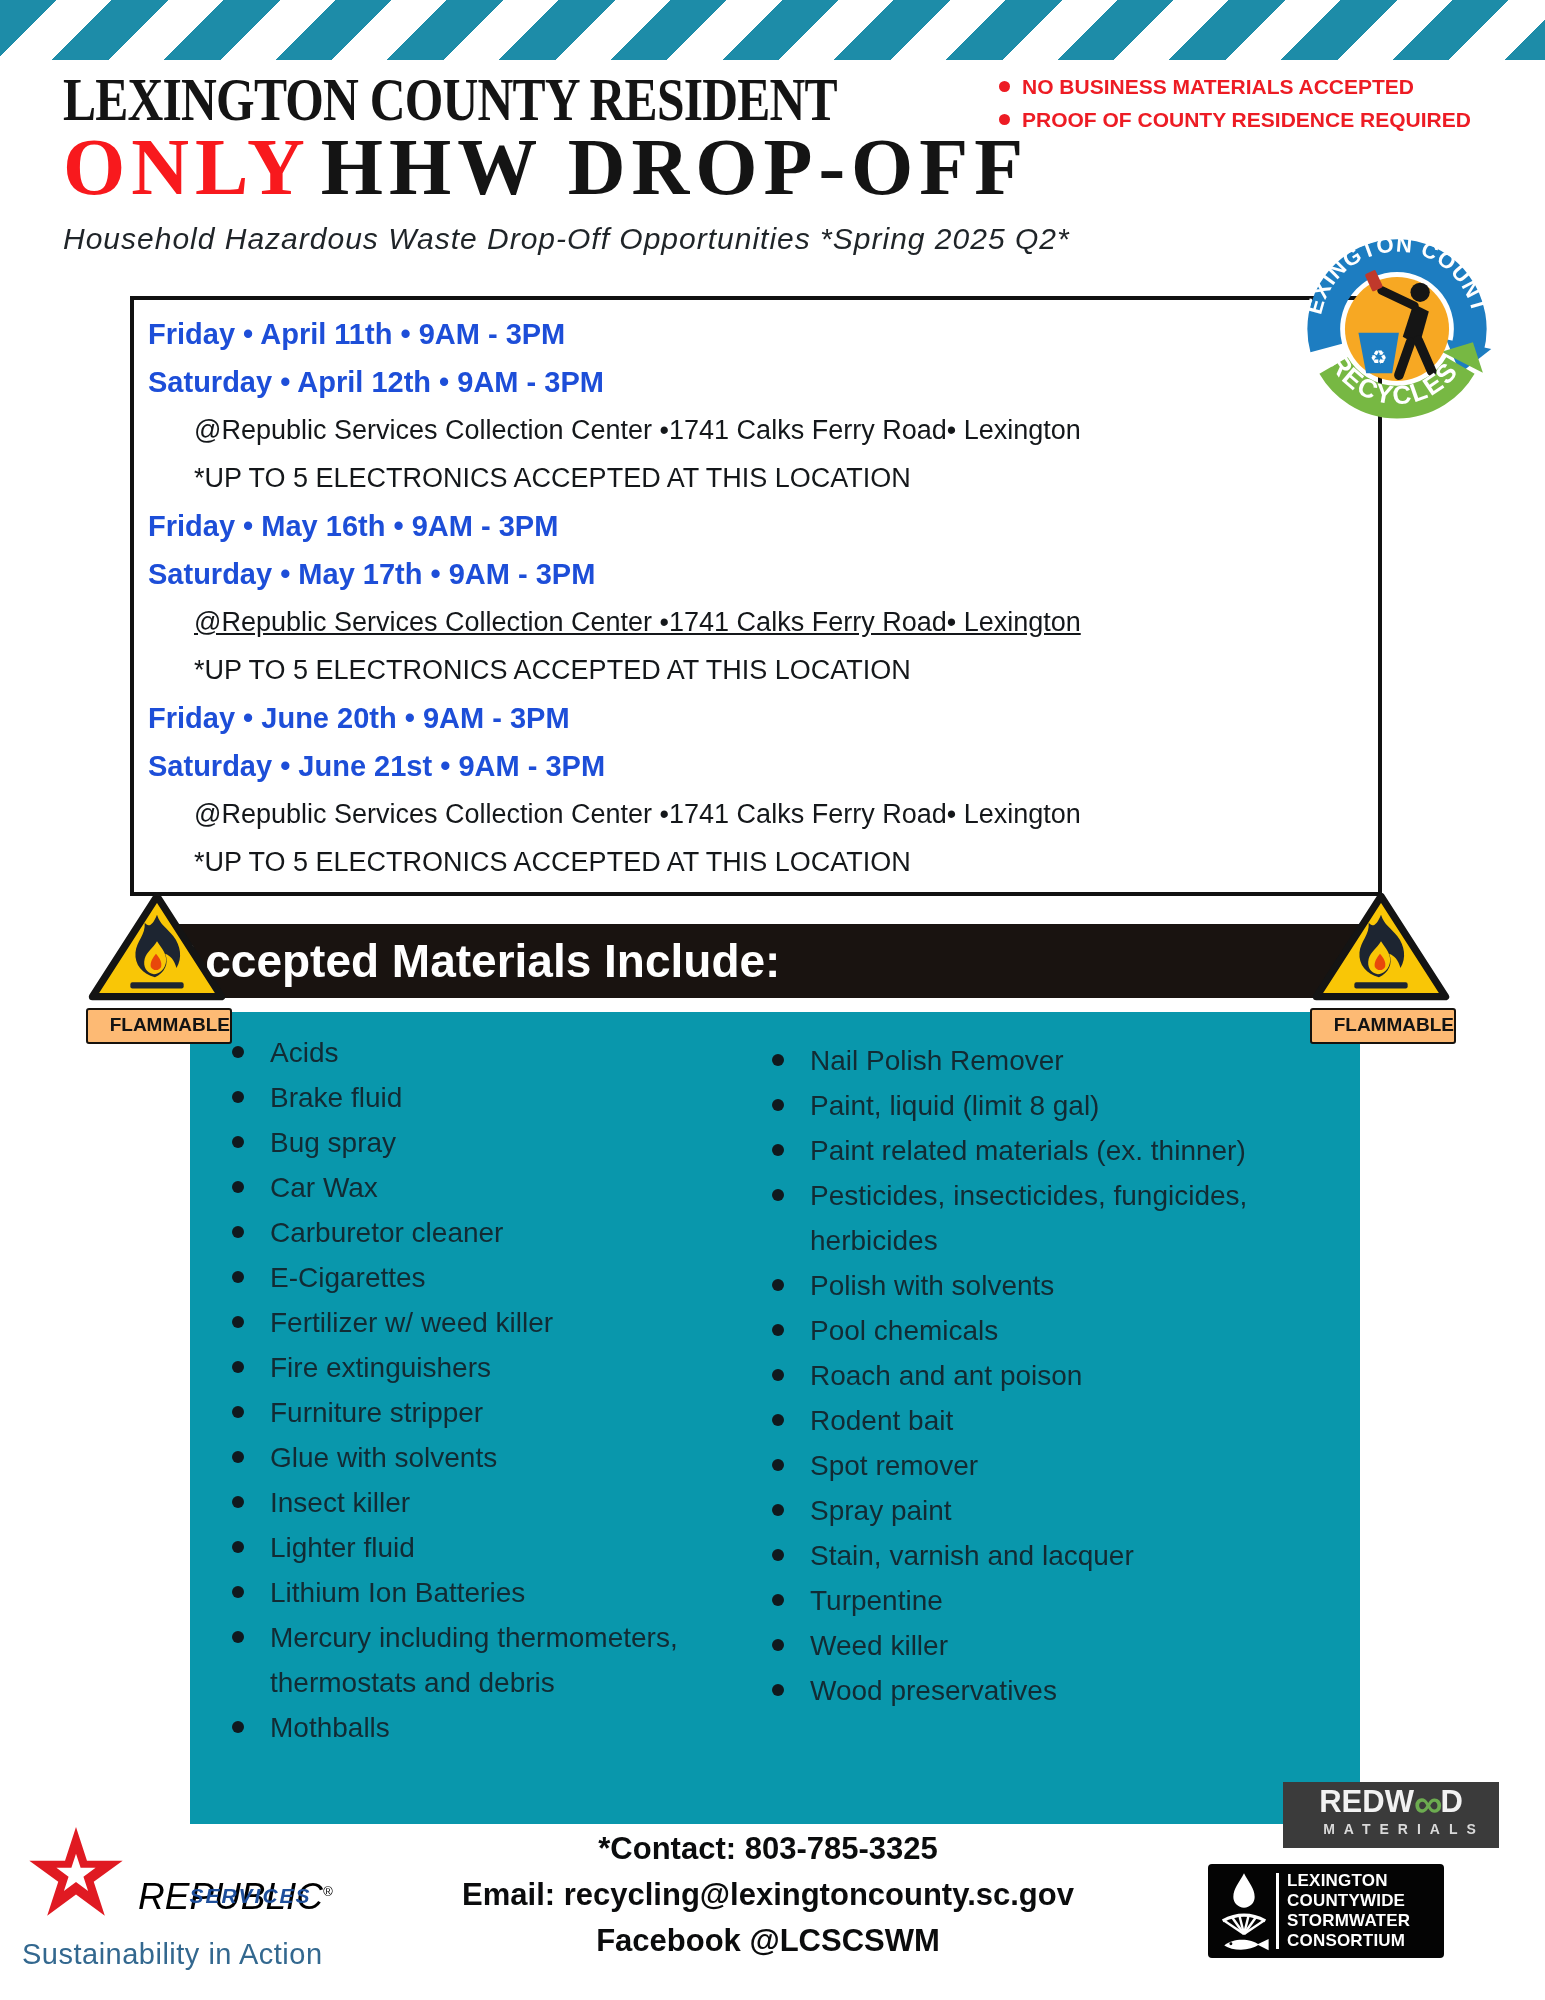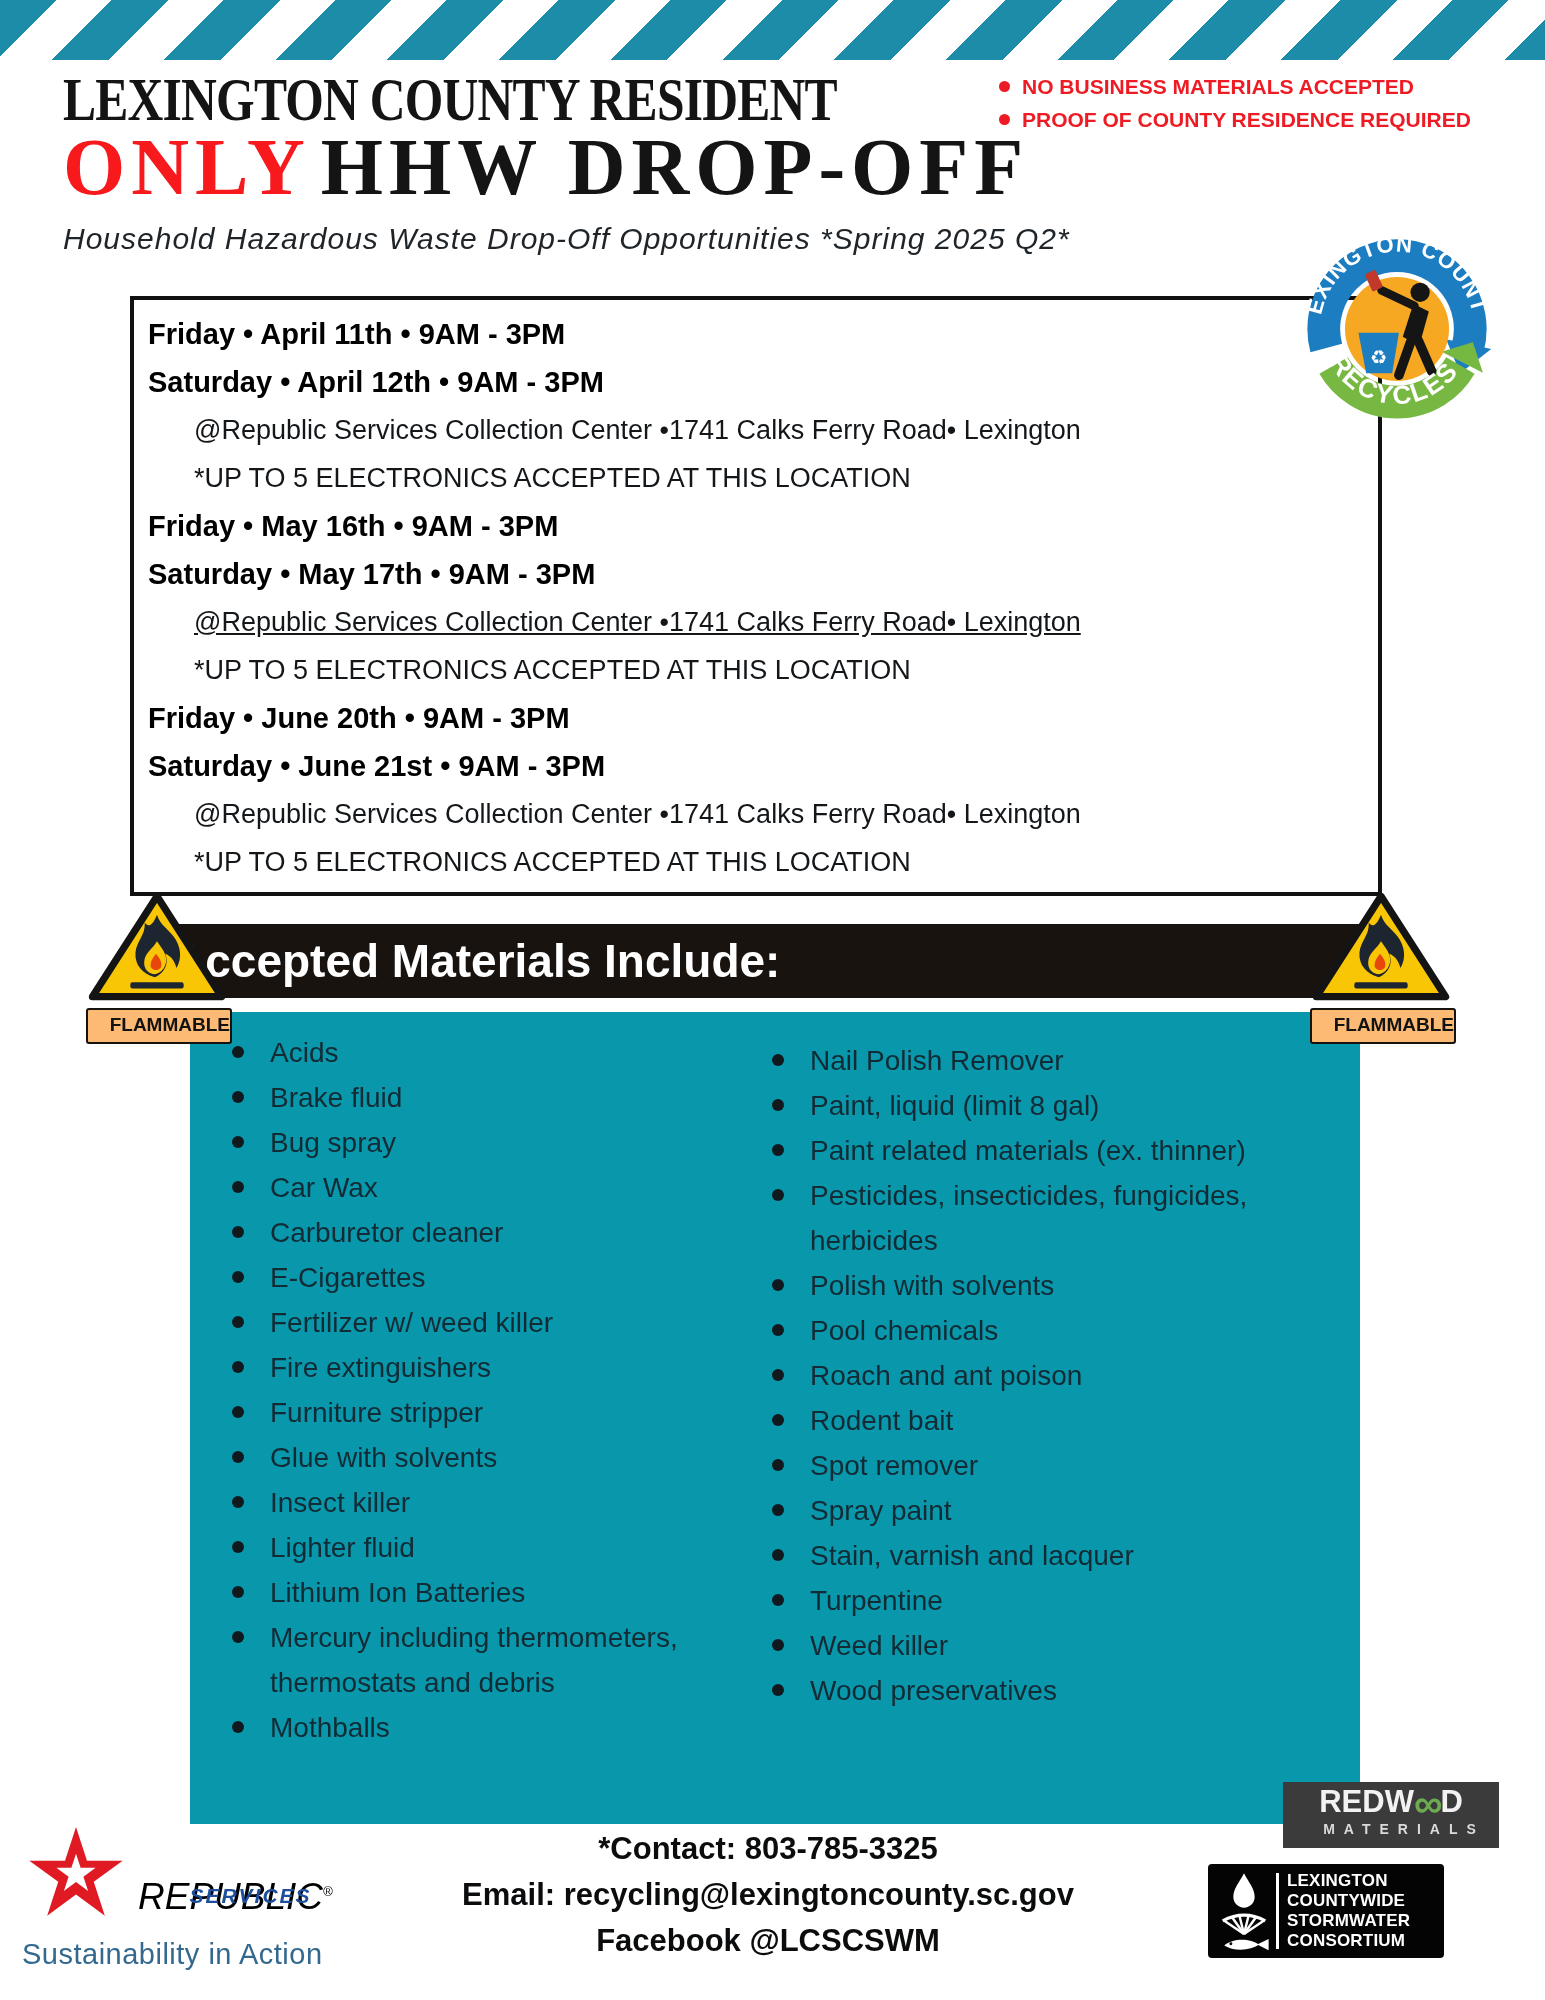--- a/index.html
+++ b/index.html
@@ -20,21 +20,21 @@
   .subtitle{left:63px;top:222px;font-size:30px;font-style:italic;letter-spacing:1px;color:#1F2428;white-space:nowrap;}
 
   
   .warnings{left:995px;top:70px;width:560px;margin:0;padding:0;list-style:none;}
   .warnings li{position:relative;padding-left:27px;color:#ED1C24;font-weight:700;font-size:21px;line-height:33px;white-space:nowrap;}
   .warnings li::before{content:"";position:absolute;left:4px;top:11px;width:11px;height:11px;border-radius:50%;background:#ED1C24;}
 
   
   .schedule-box{left:130px;top:296px;width:1252px;height:600px;border:4px solid #111;
     box-sizing:border-box;padding:10px 0 0 14px;background:#fff;}
-  .date-line{font-weight:700;font-size:29px;line-height:48px;color:#000000;white-space:nowrap;}
+  .date-line{font-weight:700;font-size:29px;line-height:48px;color:#1d4ed8;white-space:nowrap;}
   .loc-line{font-size:27px;line-height:48px;color:#14171A;padding-left:46px;white-space:nowrap;}
   .loc-line.u{text-decoration:underline;}
 
   
   .recycles{left:1291px;top:221px;width:212px;height:212px;}
 
   
   .banner{left:172px;top:924px;width:1200px;height:74px;background:#191310;color:#fff;
     font-weight:700;font-size:46px;line-height:74px;}
 

